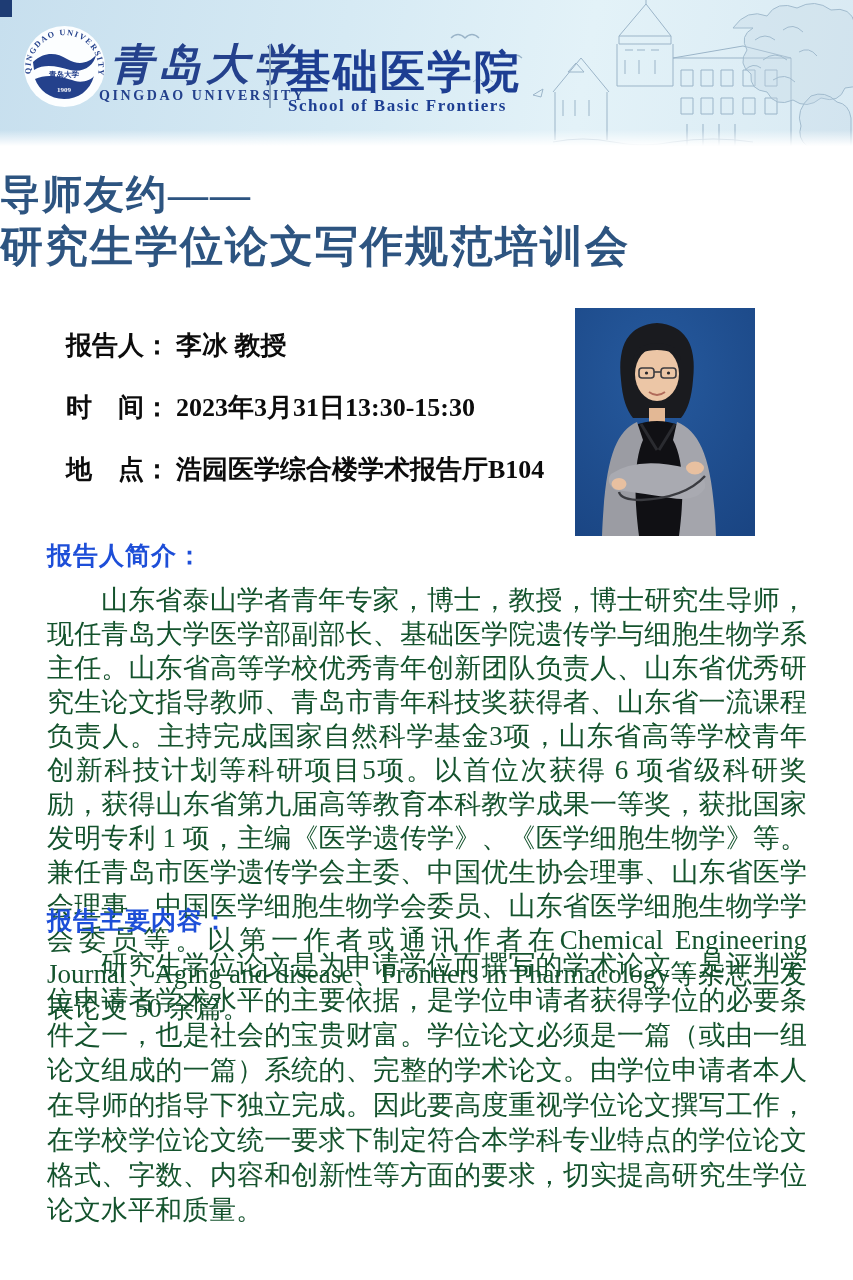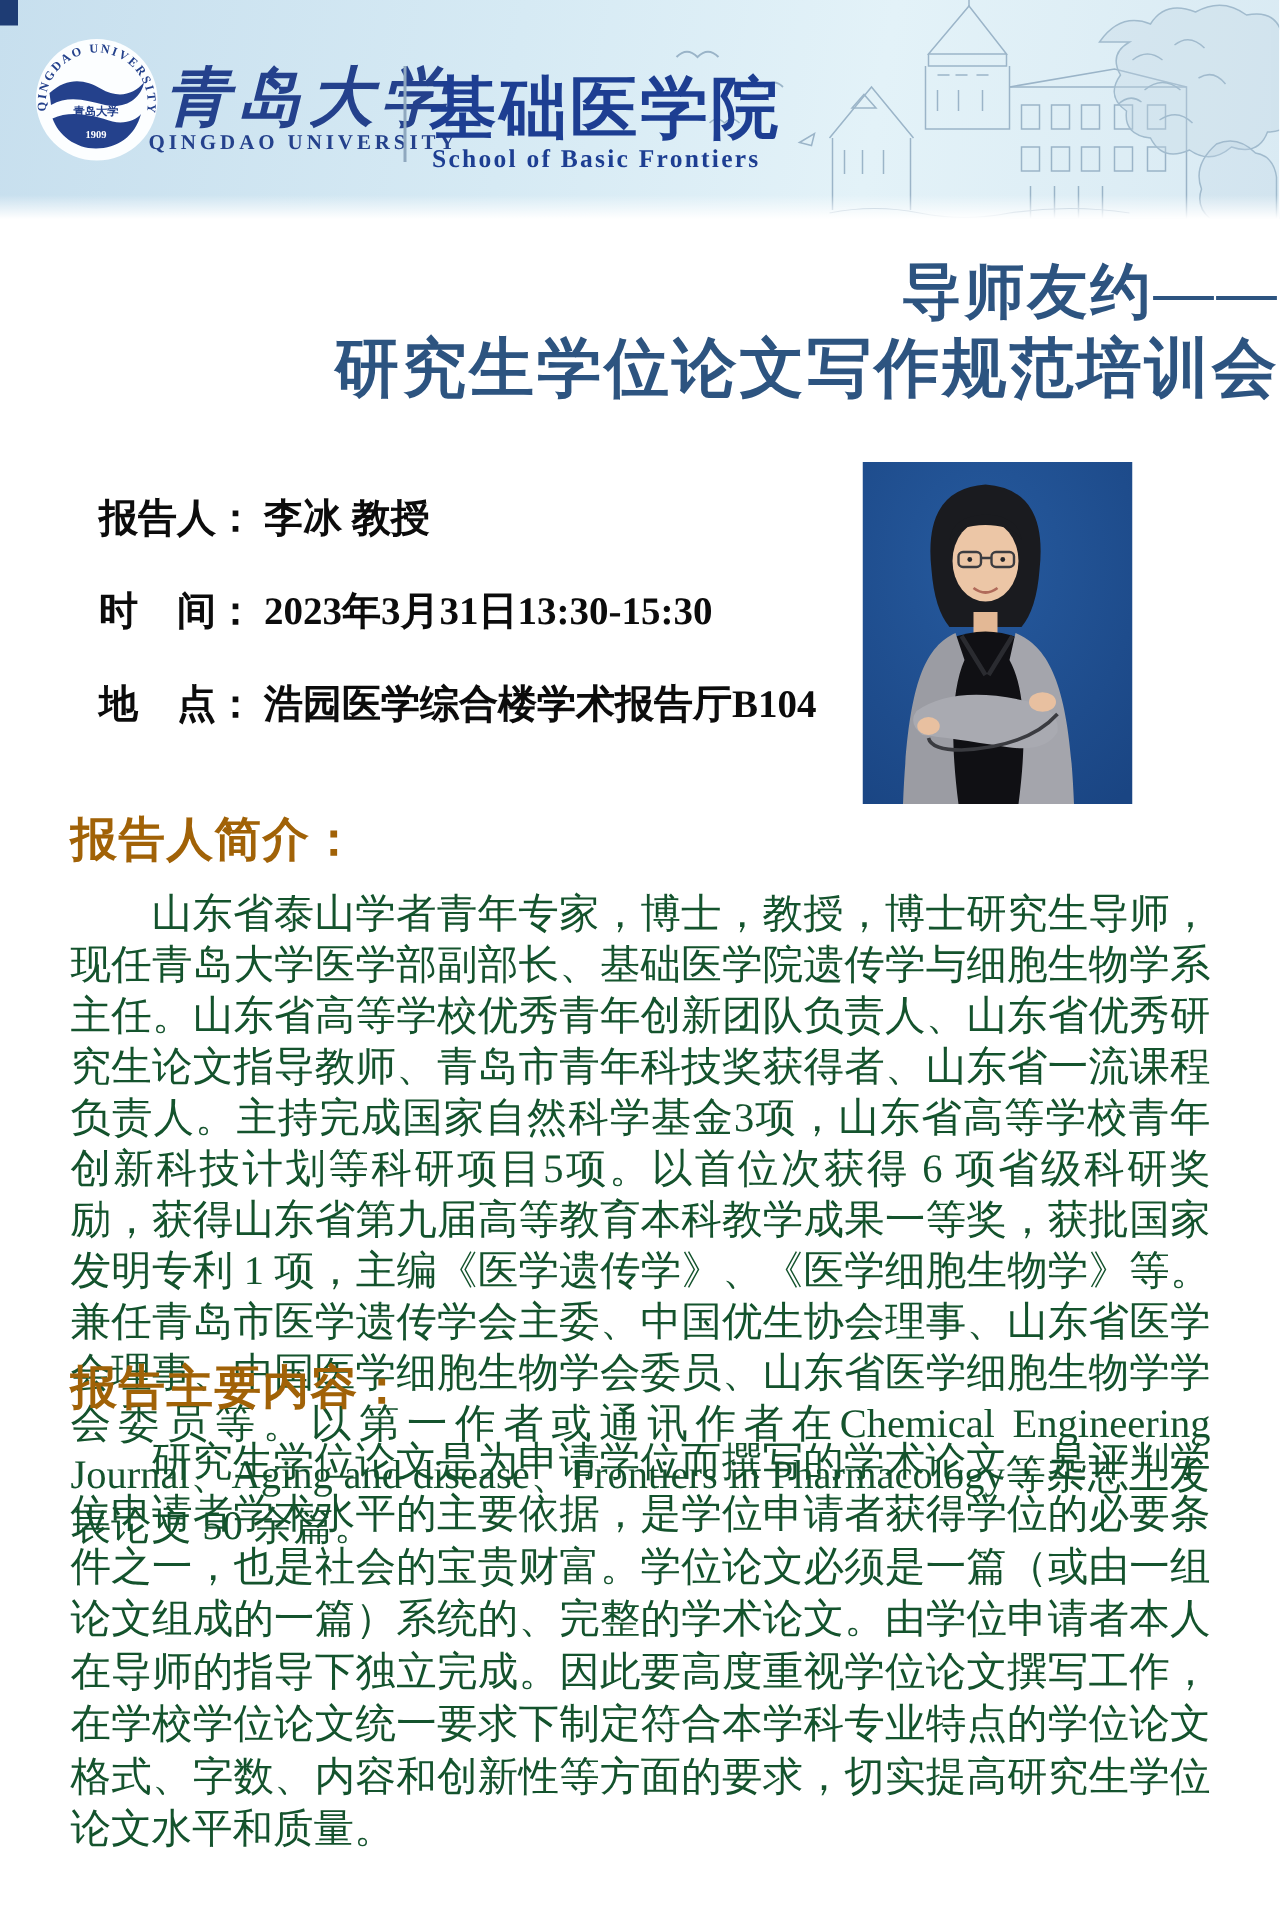--- a/index.html
+++ b/index.html
@@ -18,40 +18,40 @@
           letter-spacing:5px;color:#24418c;white-space:nowrap;}
   .uni-en{position:absolute;left:99px;top:88px;font-size:14px;font-weight:700;letter-spacing:2.6px;
           color:#24418c;font-family:"Liberation Serif",serif;white-space:nowrap;}
   .hdr-divider{position:absolute;left:269px;top:44px;width:2px;height:64px;background:#8fa8bf;}
   .school-cn{position:absolute;left:286px;top:42px;font-size:45px;font-weight:700;letter-spacing:2px;
           color:#1d3e92;font-family:"Liberation Sans",sans-serif;white-space:nowrap;text-align:center;}
   .school-en{position:absolute;left:288px;top:96px;font-size:17px;font-weight:700;letter-spacing:1.5px;
           color:#1d3e92;white-space:nowrap;}
 
   
-  .title{position:absolute;left:0;right:0;top:170px;margin:0;text-align:right;
+  .title{position:absolute;left:0;right:0;top:170px;margin:0;text-align:left;
          color:#2d5480;font-weight:700;}
   .title .t1{display:block;font-size:40px;line-height:50px;letter-spacing:2px;}
-  .title .t2{display:block;font-size:43px;line-height:54px;letter-spacing:2px;padding-left:24px;}
+  .title .t2{display:block;font-size:43px;line-height:54px;letter-spacing:2px;}
 
   
   .meta{position:absolute;left:66px;top:330px;display:flex;flex-direction:column;gap:31px;
         font-size:26px;font-weight:700;color:#0c0c0c;}
   .meta-row{white-space:nowrap;line-height:31px;}
   .meta-label{margin-right:6px;}
 
   
   .photo{position:absolute;left:575px;top:308px;width:180px;height:228px;display:block;}
 
   
   .section{position:absolute;left:47px;width:760px;}
   .bio{top:539px;}
   .content{top:904px;}
   .section h2{margin:0 0 11px 0;font-family:Liberation Serif, serif;font-weight:700;
-              font-size:31px;color:#a16207;letter-spacing:1px;}
+              font-size:25px;color:#1d4ed8;letter-spacing:1px;}
   .section p{margin:0;font-size:27px;line-height:34px;text-align:justify;text-indent:2em;
              color:#14532d;}
   .content p{line-height:35px;}
 </style>
 </head>
 <body>
 
 <div class="page">
 
   <header class="banner">

